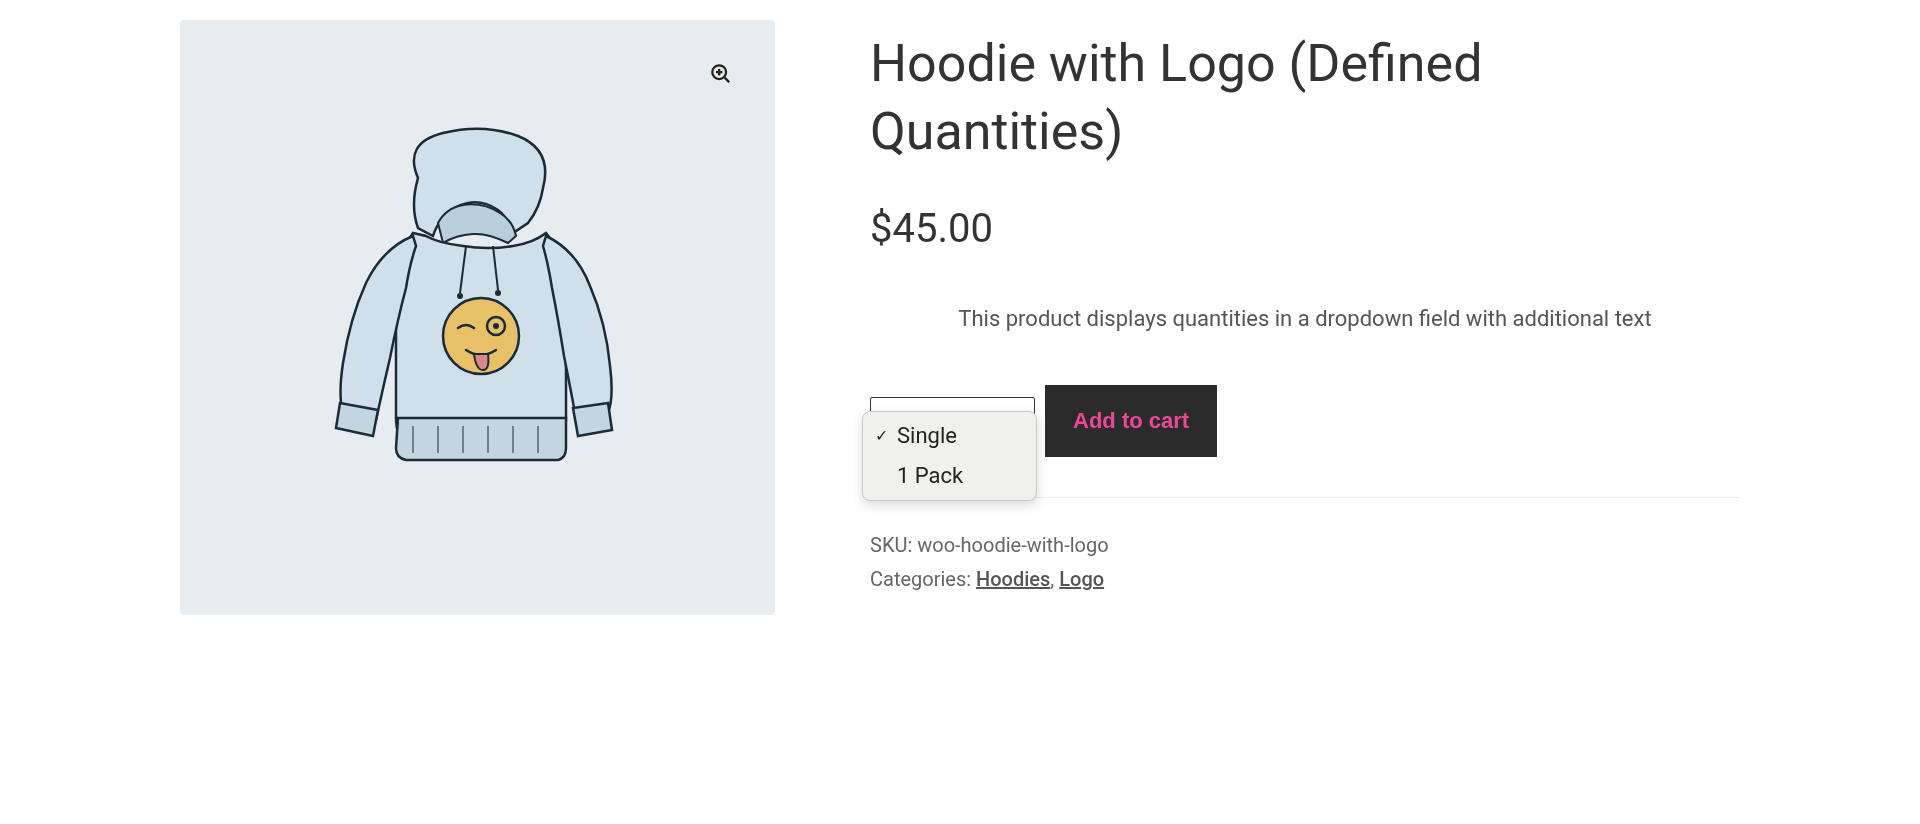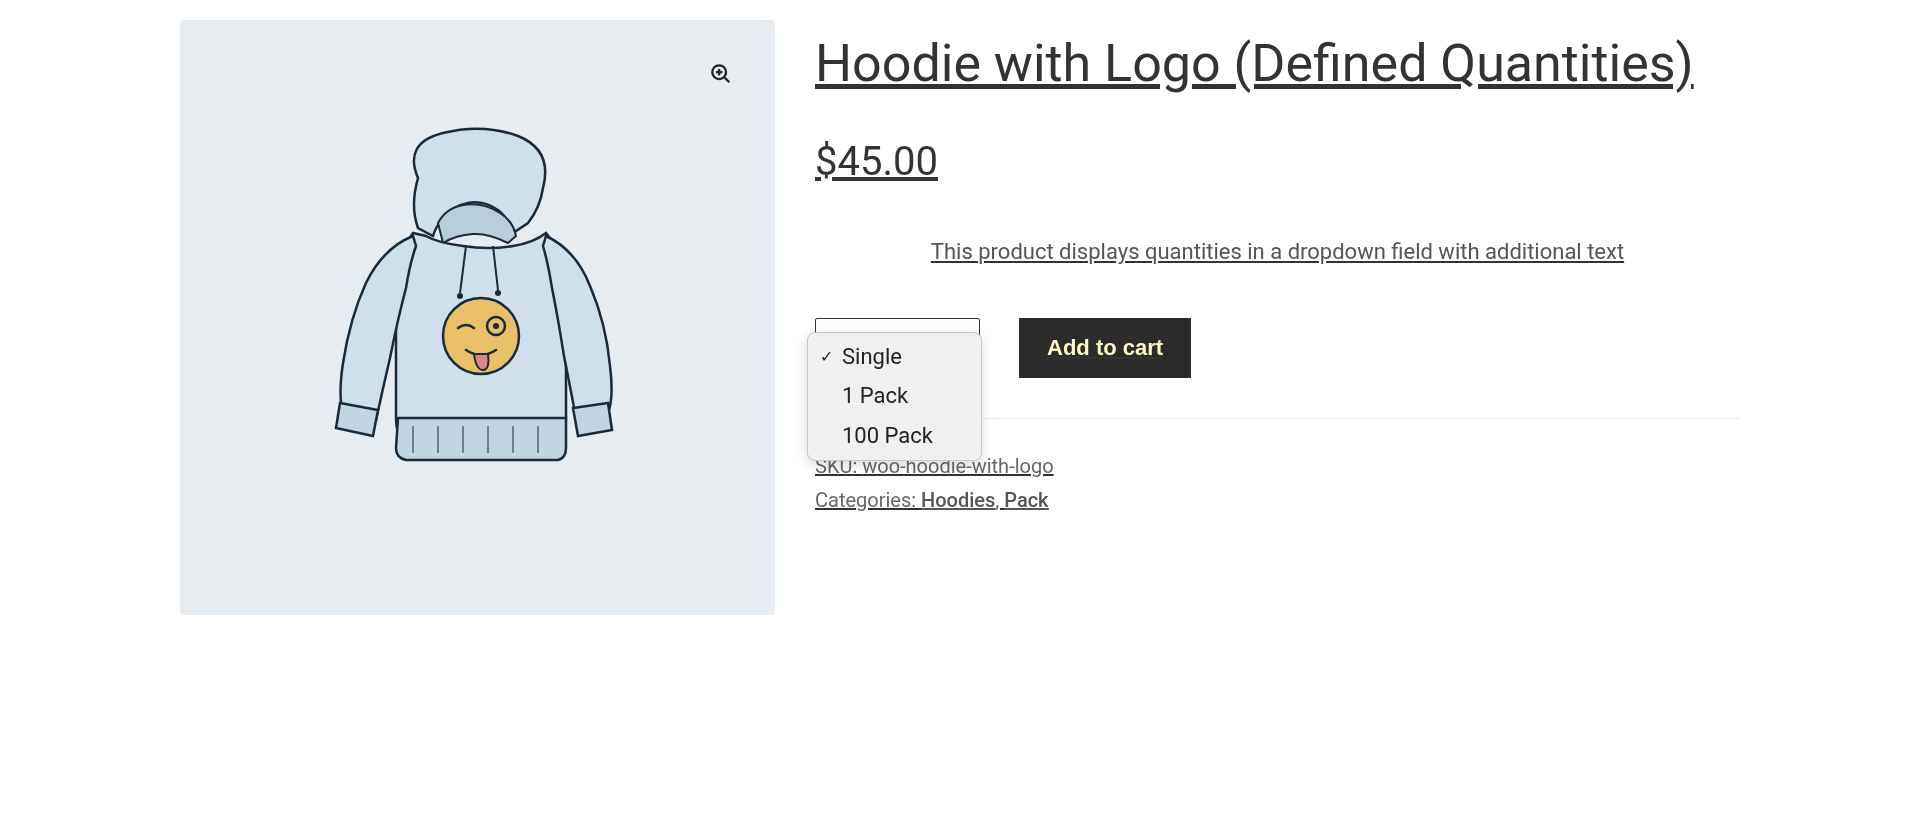--- a/index.html
+++ b/index.html
@@ -8,24 +8,23 @@
       box-sizing: border-box;
     }
     body {
       font-family: -apple-system, BlinkMacSystemFont, "Segoe UI", Roboto, "Helvetica Neue", Arial, sans-serif;
       background: #fff;
       color: #333;
       padding: 20px;
     }
     .product-container {
       display: flex;
-      gap: 40px;
+      gap: 95px;
       max-width: 1560px;
       margin: 0 auto;
-      text-decoration: underline;
     }
     .product-image-wrapper {
       position: relative;
       width: 595px;
       height: 595px;
       background: #e7ecf0;
       border-radius: 4px;
       flex-shrink: 0;
     }
     .zoom-icon {
@@ -122,28 +121,27 @@
     }
     .dropdown-option.selected::before {
       content: "✓";
       position: absolute;
       left: 12px;
       font-size: 16px;
       top: 8px;
     }
     .add-to-cart-btn {
       background: #2b2b2b;
-      color: #fef9c3;
+      color: #ec4899;
       border: none;
-      height: 60px;
+      height: 72px;
       padding: 0 28px;
       font-size: 22px;
       font-weight: 600;
       cursor: pointer;
-      margin-left: 29px;
     }
     .product-meta {
       border-top: 1px solid rgba(0,0,0,0.08);
       padding-top: 30px;
       margin-top: 40px;
       font-size: 20px;
       color: #666;
       line-height: 1.7;
     }
     .meta-link {
@@ -218,29 +216,28 @@
 
     <div class="cart-form">
       <div class="quantity-select-wrapper">
         <div class="quantity-select-box">
           <span>Single</span>
           <span class="select-chevron">⌄</span>
         </div>
         <div class="dropdown-menu">
           <div class="dropdown-option selected">Single</div>
           <div class="dropdown-option">1 Pack</div>
-          <div class="dropdown-option">100 Pack</div>
         </div>
       </div>
       <button class="add-to-cart-btn">Add to cart</button>
     </div>
 
     <div class="product-meta">
       <div>
         <span>SKU: </span><span>woo-hoodie-with-logo</span>
       </div>
       <div>
-        <span>Categories: </span><a class="meta-link">Hoodies</a><span>, </span><a class="meta-link">Pack</a>
+        <span>Categories: </span><a class="meta-link">Hoodies</a><span>, </span><a class="meta-link">Logo</a>
       </div>
     </div>
   </div>
 
 </div>
 
 </body></html>

